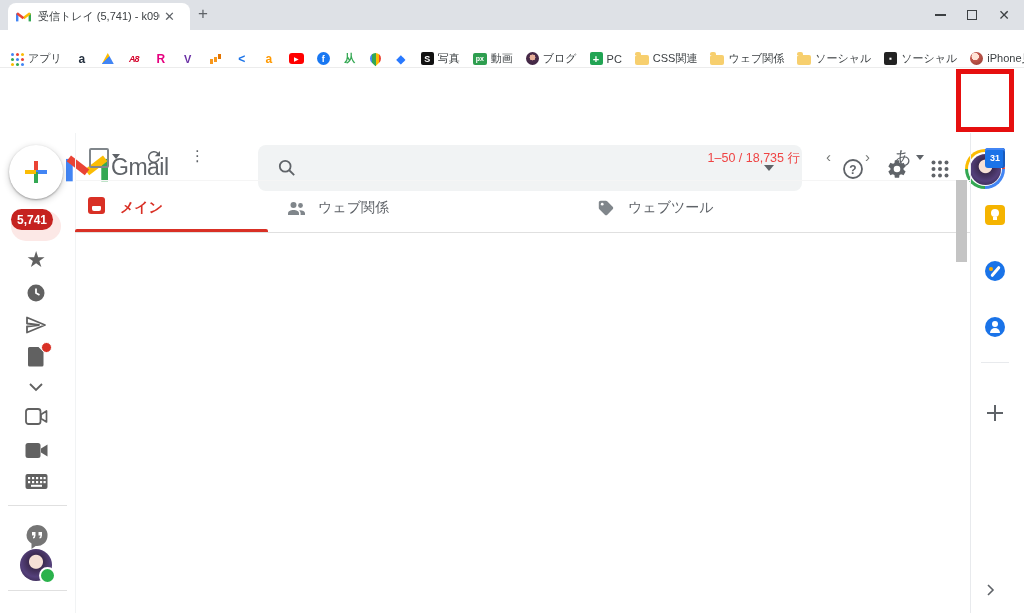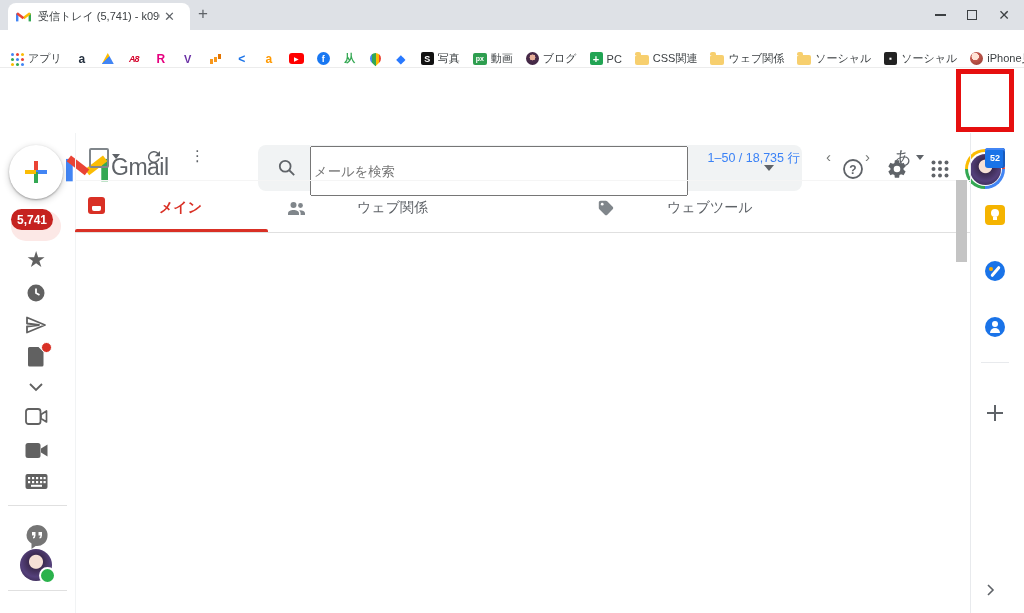--- a/index.html
+++ b/index.html
@@ -65,26 +65,26 @@
   .rail-icon{position:absolute;display:flex;align-items:center;justify-content:center;}
   .compose{position:absolute;left:9px;top:145px;width:54px;height:54px;border-radius:50%;background:#fff;
      box-shadow:0 1px 2px rgba(0,0,0,.3),0 2px 6px 1px rgba(0,0,0,.15);display:flex;align-items:center;justify-content:center;}
   .inbox-sel{position:absolute;left:11px;top:211px;width:50px;height:30px;border-radius:16px;background:#fce8e6;}
   .inbox-badge{position:absolute;left:11px;top:209px;width:42px;height:21px;border-radius:11px;background:#c5221f;
      color:#fff;font-size:12px;font-weight:bold;display:flex;align-items:center;justify-content:center;z-index:2;}
   .rail-div{position:absolute;left:8px;width:59px;height:1px;background:#e0e0e0;}
   .main-edge{position:absolute;left:75px;top:133px;width:1px;height:480px;background:#f1f3f4;}
   
   .ltb-checkbox{position:absolute;left:89px;top:148px;width:16px;height:16px;border:2px solid #80868b;border-radius:2px;}
-  .pagination{position:absolute;left:660px;top:150px;width:140px;text-align:right;font-size:12.5px;color:#3b82f6;}
+  .pagination{position:absolute;left:660px;top:150px;width:140px;text-align:right;font-size:12.5px;color:#ef4444;}
   .pagechev{position:absolute;top:148px;font-size:15px;color:#747775;}
   .lang-btn{position:absolute;left:894px;top:146px;font-size:17px;color:#5f6368;}
   .hline{position:absolute;height:1px;}
   
-  .cat-label{position:absolute;top:199px;font-size:14px;margin-left:39px;}
+  .cat-label{position:absolute;top:199px;font-size:14px;}
   .cat-underline{position:absolute;left:75px;top:229px;width:193px;height:3px;background:#d93025;border-radius:2px 2px 0 0;}
   .inbox-glyph{position:absolute;left:88px;top:197px;width:17px;height:17px;background:#d93025;border-radius:3px;}
   .inbox-glyph::after{content:"";position:absolute;left:4px;bottom:3px;width:9px;height:5px;background:#fff;border-radius:1px 1px 2px 2px;}
   
   .rpanel-border{position:absolute;left:970px;top:133px;width:1px;height:480px;background:#e8eaed;}
   .scroll-thumb{position:absolute;left:956px;top:180px;width:11px;height:82px;background:#c4c4c4;}
   .cal-icon{position:absolute;left:985px;top:148px;width:20px;height:20px;background:#1a73e8;border-radius:3px;
      color:#fff;font-size:9px;font-weight:bold;display:flex;align-items:center;justify-content:center;
      box-shadow:inset 0 2px 0 #4285f4,inset -2px 0 0 #185abc;}
   .keep-icon{position:absolute;left:985px;top:205px;width:20px;height:20px;background:#f5b400;border-radius:4px;}
@@ -265,21 +265,20 @@
     </svg>
     <div class="glogo-text">Gmail</div>
 
     <div class="gsearch">
       <svg class="abs" style="left:20px;top:14px;" width="18" height="18" viewBox="0 0 20 20">
         <circle cx="8" cy="8" r="6" fill="none" stroke="#5f6368" stroke-width="2"></circle>
         <line x1="12.5" y1="12.5" x2="18" y2="18" stroke="#5f6368" stroke-width="2"></line>
       </svg>
       <span class="caret abs" style="left:506px;top:20px;"></span>
     </div>
-    <input placeholder="メールを検索" style="position: absolute; left: 310px; top: 78px; width: 370px; height: 44px;">
 
     <svg class="abs" style="left:842px;top:90px;" width="22" height="22" viewBox="0 0 22 22">
       <circle cx="11" cy="11" r="9" fill="none" stroke="#5f6368" stroke-width="1.8"></circle>
       <text x="11" y="15.5" text-anchor="middle" font-size="12" font-weight="bold" fill="#5f6368">?</text>
     </svg>
     <svg class="abs" style="left:886px;top:90px;" width="22" height="22" viewBox="0 0 24 24">
       <path fill="#5f6368" d="M19.14 12.94c.04-.3.06-.61.06-.94 0-.32-.02-.64-.07-.94l2.03-1.58a.49.49 0 0 0 .12-.61l-1.92-3.32a.49.49 0 0 0-.59-.22l-2.39.96a7 7 0 0 0-1.62-.94l-.36-2.54a.48.48 0 0 0-.48-.41h-3.84c-.24 0-.43.17-.47.41l-.36 2.54c-.59.24-1.13.57-1.62.94l-2.39-.96a.5.5 0 0 0-.61.22L2.71 8.87c-.12.21-.08.47.12.61l2.03 1.58c-.05.3-.09.63-.09.94s.02.64.07.94l-2.03 1.58a.49.49 0 0 0-.12.61l1.92 3.32c.12.22.37.29.59.22l2.39-.96c.5.38 1.03.7 1.62.94l.36 2.54c.05.24.24.41.48.41h3.84c.24 0 .44-.17.47-.41l.36-2.54a7 7 0 0 0 1.62-.94l2.39.96c.22.08.47 0 .59-.22l1.92-3.32a.49.49 0 0 0-.12-.61l-2.01-1.58zM12 15.6a3.6 3.6 0 1 1 0-7.2 3.6 3.6 0 0 1 0 7.2z"></path>
     </svg>
     <svg class="abs" style="left:931px;top:92px;" width="18" height="18" viewBox="0 0 18 18">
       <g fill="#5f6368">
@@ -423,21 +422,21 @@
     <circle cx="5.8" cy="5.8" r="1.5" fill="#fff"></circle>
   </svg>
   <div class="cat-label" style="left:628px;color:#5f6368;">ウェブツール</div>
   <div class="hline" style="left:75px;top:232px;width:895px;background:#e0e0e0;"></div>
 
   <div class="abs" style="left:76px;top:233px;width:880px;height:380px;background:#fff;"></div>
   <div class="scroll-thumb"></div>
 
   <div class="rpanel-border"></div>
   <div class="cal-icon">
-      <span>52</span>
+      <span>31</span>
     </div>
   <div class="keep-icon"></div>
   <div class="tasks-icon"></div>
   <div class="contacts-icon"></div>
   <div class="rp-div"></div>
   <div class="rp-plus"></div>
   <svg class="abs" style="left:986px;top:583px;" width="9" height="14" viewBox="0 0 9 14">
     <path d="M2 2 L7 7 L2 12" fill="none" stroke="#5f6368" stroke-width="1.6"></path>
   </svg>
 </div>

